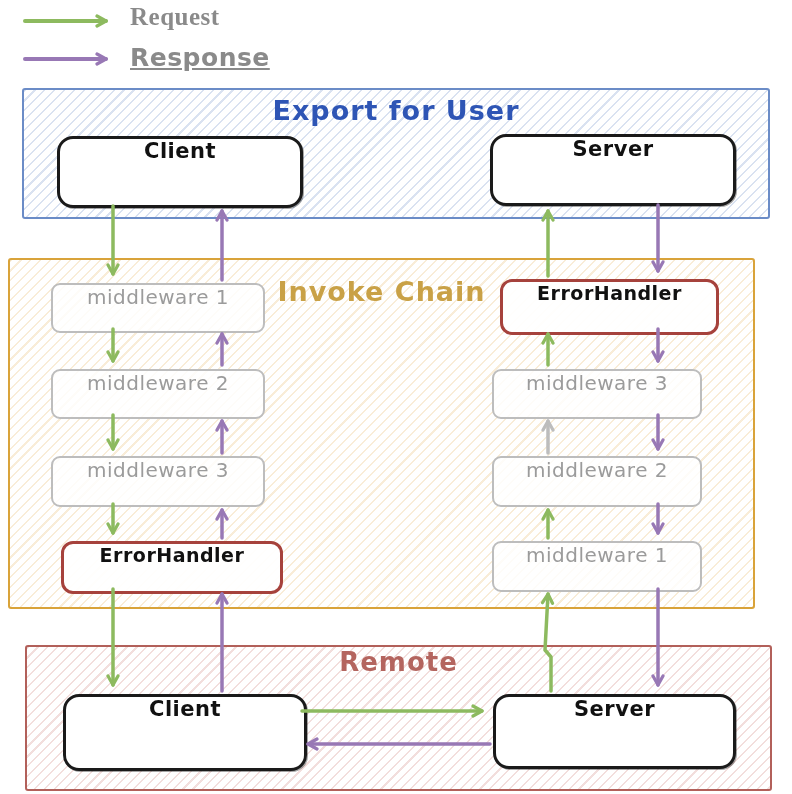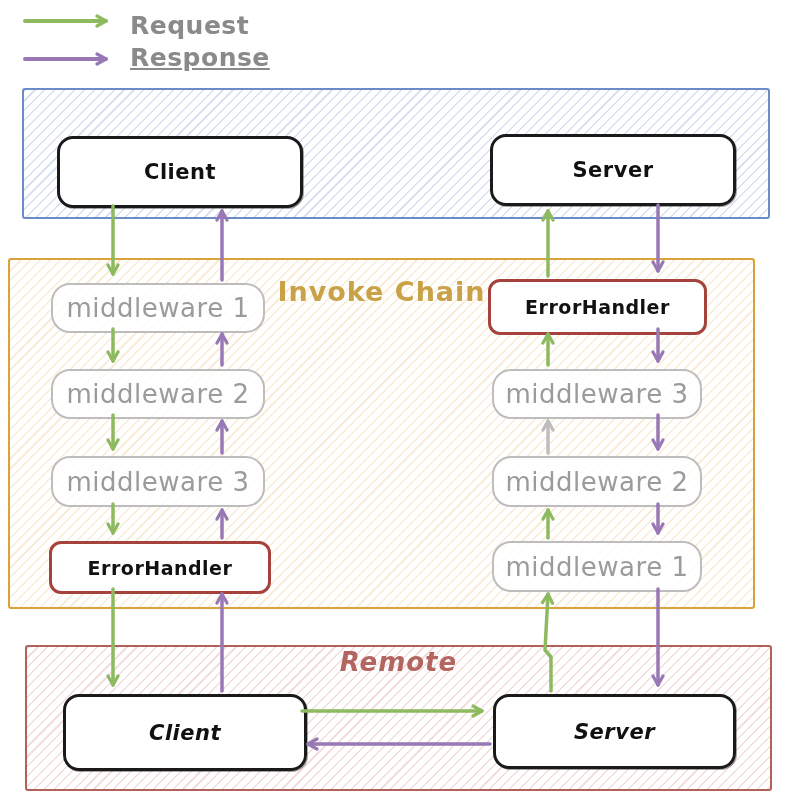--- a/index.html
+++ b/index.html
@@ -1,60 +1,59 @@
 <!DOCTYPE html>
 <html style="--request: #8dba5f; --response: #9878b5; --neutral-arrow: #bdbdbd; --legend-text: #8a8a8a; --export-border: #6b8cc7; --export-title: #2e55b5; --export-hatch: rgba(107,140,199,0.25); --invoke-border: #d9a33a; --invoke-title: #c9a146; --invoke-hatch: rgba(224,163,58,0.20); --remote-border: #b2605a; --remote-title: #b4655f; --remote-hatch: rgba(198,106,98,0.22); --node-border: #bdbdbd; --node-text: #9b9b9b; --errorhandler-border: #a6423c; --endpoint-border: #1a1a1a; --endpoint-text: #111111;"><head>
 <meta charset="utf-8">
 <style>
   html,body{margin:0;padding:0;background:#ffffff;}
   body{font-family:"DejaVu Sans","Liberation Sans",sans-serif;}
   #canvas{position:relative;width:792px;height:794px;background:#fff;overflow:hidden;}
 
   
   .legend-label{position:absolute;left:130px;color:var(--legend-text);font-size:25px;font-weight:bold;letter-spacing:0.5px;}
-  #legend-request-label{top:11px;}
+  #legend-request-label{top:3px;font-family:Liberation Serif, serif;}
   #legend-response-label{top:43px;text-decoration:underline;}
 
   
   .section{position:absolute;border-radius:3px;}
   #sec-export{
     left:22px;top:88px;width:744px;height:127px;
     border:2.5px solid var(--export-border);
     background:repeating-linear-gradient(135deg,var(--export-hatch) 0 1.5px,transparent 1.5px 7px);
   }
   #sec-invoke{
     left:8px;top:258px;width:743px;height:347px;
     border:2.5px solid var(--invoke-border);
     background:repeating-linear-gradient(135deg,var(--invoke-hatch) 0 1.5px,transparent 1.5px 7px);
   }
   #sec-remote{
     left:25px;top:645px;width:743px;height:142px;
     border:2.5px solid var(--remote-border);
     background:repeating-linear-gradient(135deg,var(--remote-hatch) 0 1.5px,transparent 1.5px 7px);
-    font-style:italic;
   }
   .sec-title{position:absolute;left:0;width:100%;text-align:center;font-weight:bold;font-size:27px;letter-spacing:1px;}
   #export-title{top:5px;color:var(--export-title);}
   #invoke-title{top:16px;color:var(--invoke-title);}
   #remote-title{top:1px;color:var(--remote-title);font-size:26px;line-height:28px;}
 
   
-  .node{position:absolute;display:flex;align-items:center;justify-content:center;letter-spacing:0.5px;}
+  .node{position:absolute;display:flex;justify-content:center;letter-spacing:0.5px;}
   .endpoint{
     border:3px solid var(--endpoint-border);background:#ffffff;border-radius:16px;
     font-weight:bold;font-size:21px;color:var(--endpoint-text);
     box-shadow:1px 1px 0 rgba(0,0,0,0.35);
   }
   .mw{
-    border:2px solid var(--node-border);background:rgba(255,255,255,0.82);border-radius:19px;
-    font-size:26px;color:var(--node-text);
+    border:2px solid var(--node-border);background:rgba(255,255,255,0.82);border-radius:9px;
+    font-size:20px;color:var(--node-text);
   }
   .eh{
     border:3.5px solid var(--errorhandler-border);background:rgba(255,255,255,0.92);border-radius:12px;
-    font-weight:bold;font-size:19px;color:#111;
+    font-weight:bold;font-size:19px;color:#111;margin-left:12px;
   }
 
   
   #node-client-top{left:33px;top:46px;width:240px;height:66px;}
   #node-server-top{left:466px;top:44px;width:240px;height:66px;}
 
   
   #node-mw1-left{left:41px;top:23px;width:210px;height:46px;}
   #node-mw2-left{left:41px;top:109px;width:210px;height:46px;}
   #node-mw3-left{left:41px;top:196px;width:210px;height:47px;}
@@ -80,20 +79,21 @@
 <body>
 
 <div id="canvas">
 
   <div>
     <div class="legend-label" id="legend-request-label">Request</div>
     <div class="legend-label" id="legend-response-label">Response</div>
   </div>
 
   <div class="section" id="sec-export">
+    <div class="sec-title" id="export-title">Export for User</div>
     <div class="node endpoint" id="node-client-top">
       <span>Client</span>
     </div>
     <div class="node endpoint" id="node-server-top">
       <span>Server</span>
     </div>
   </div>
 
   <div class="section" id="sec-invoke">
     <div class="sec-title" id="invoke-title">Invoke Chain</div>

